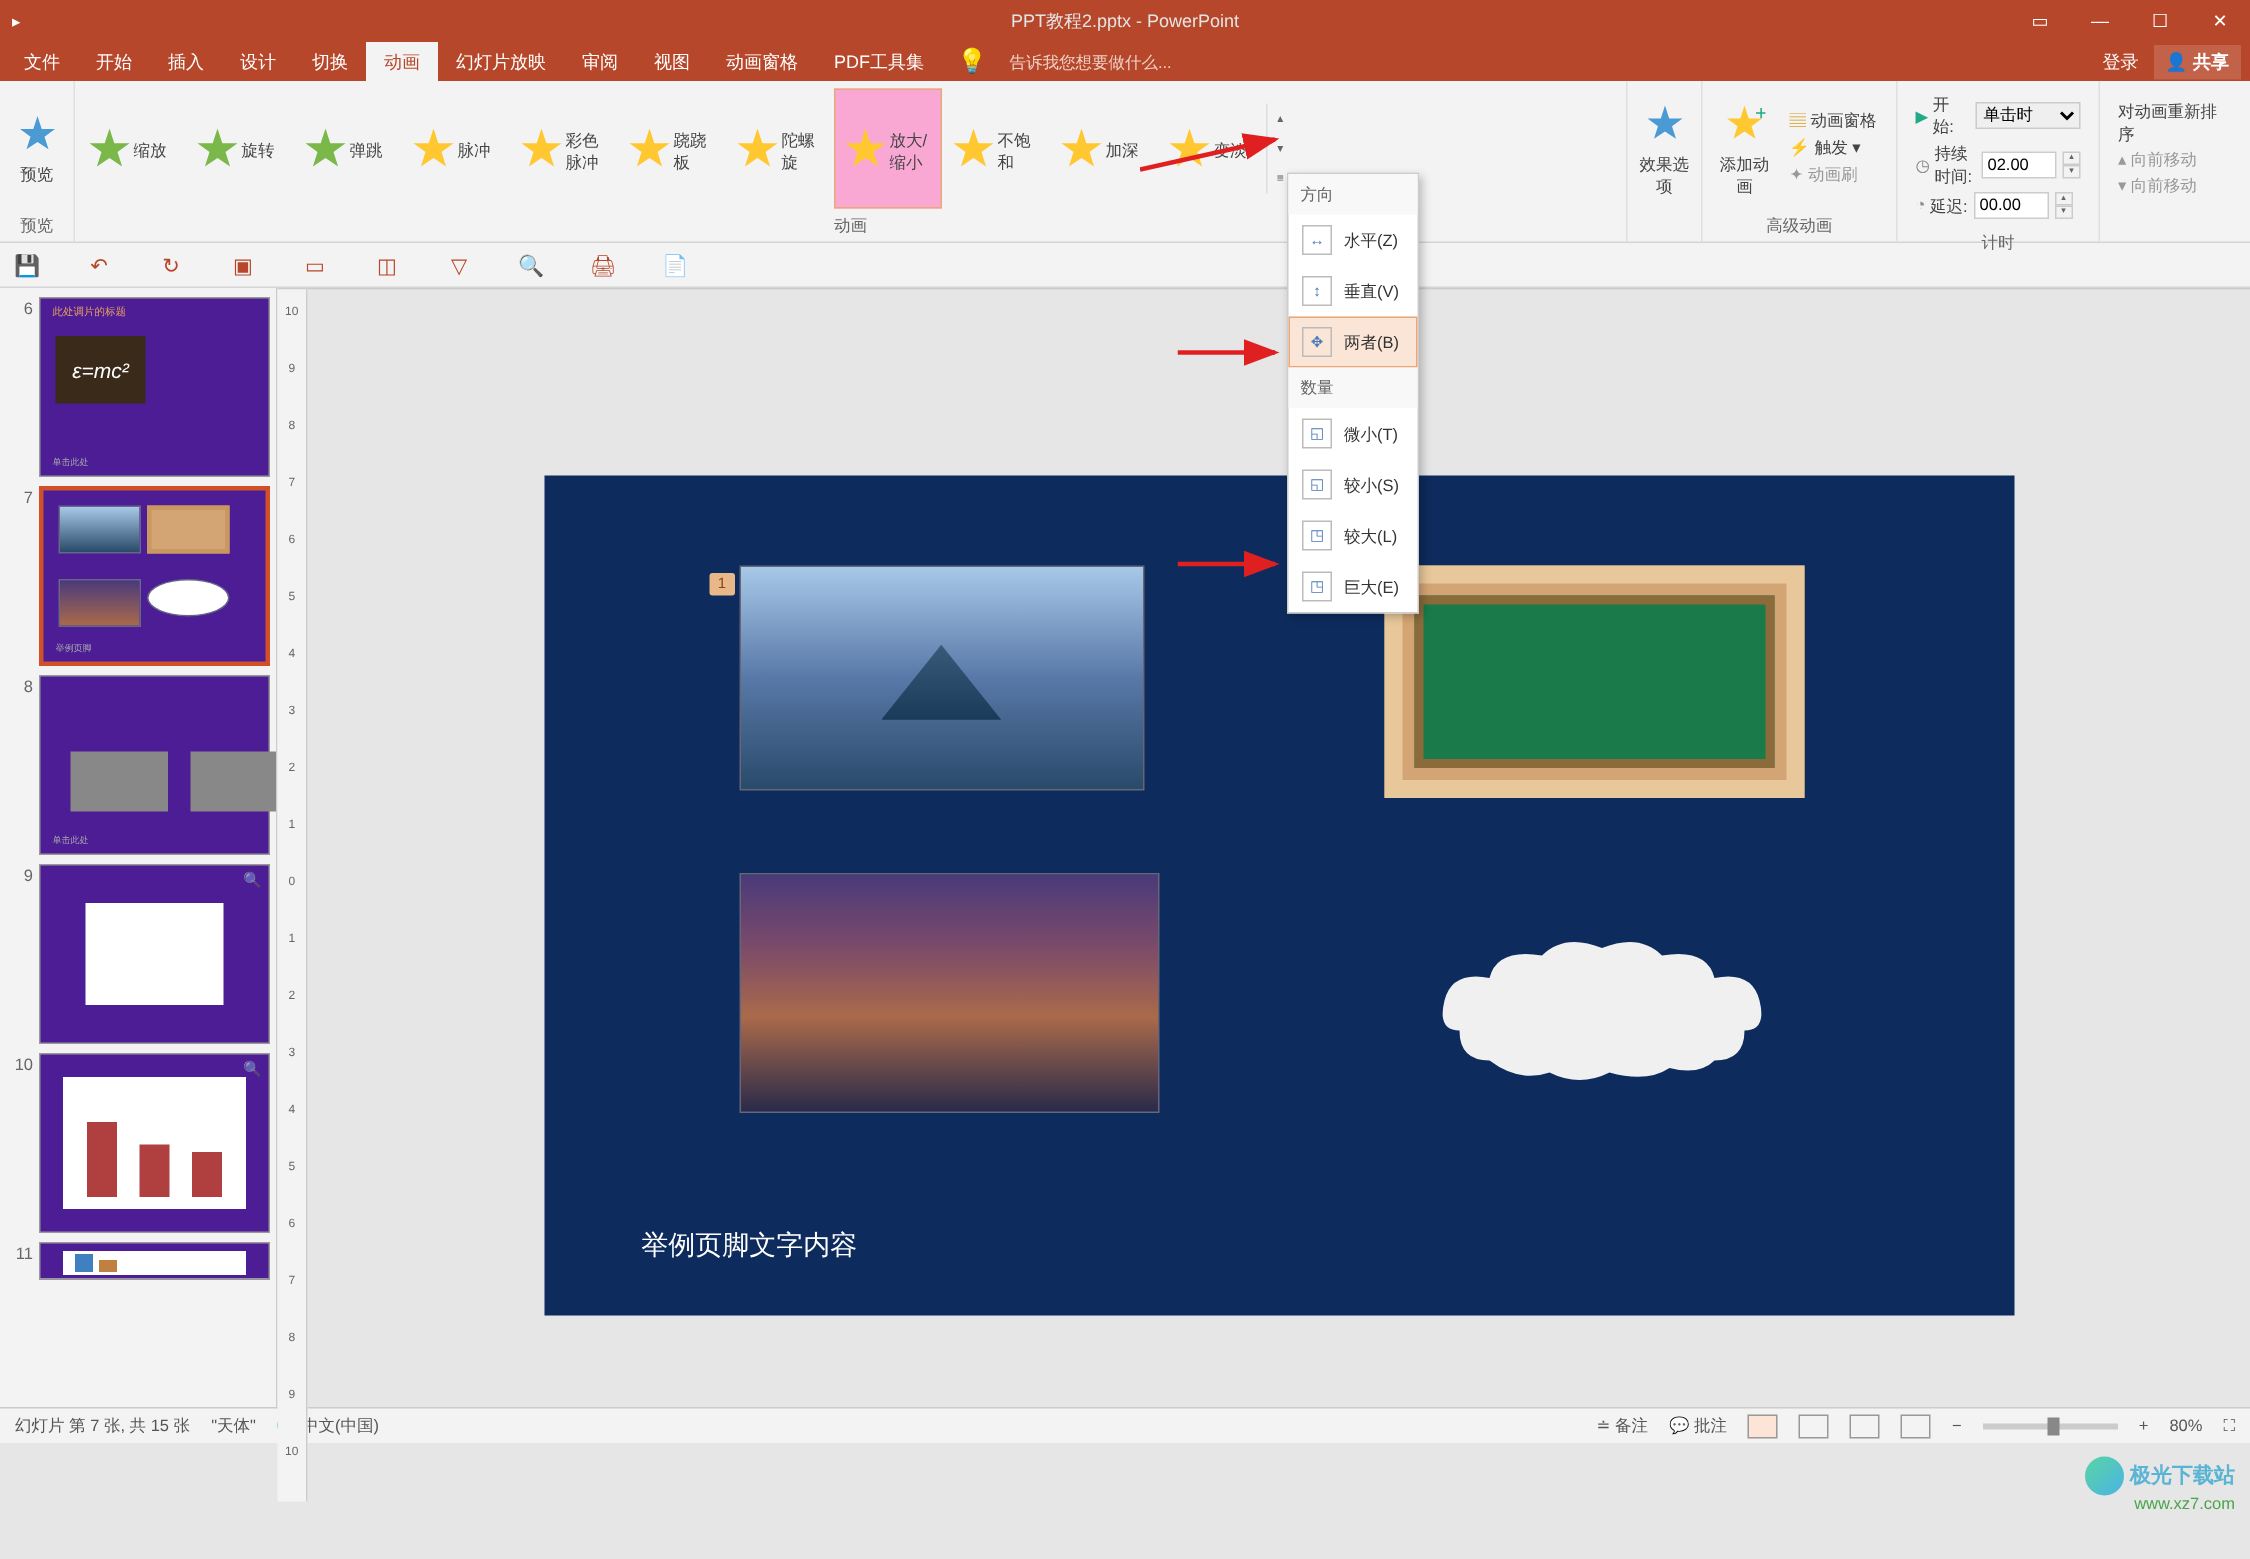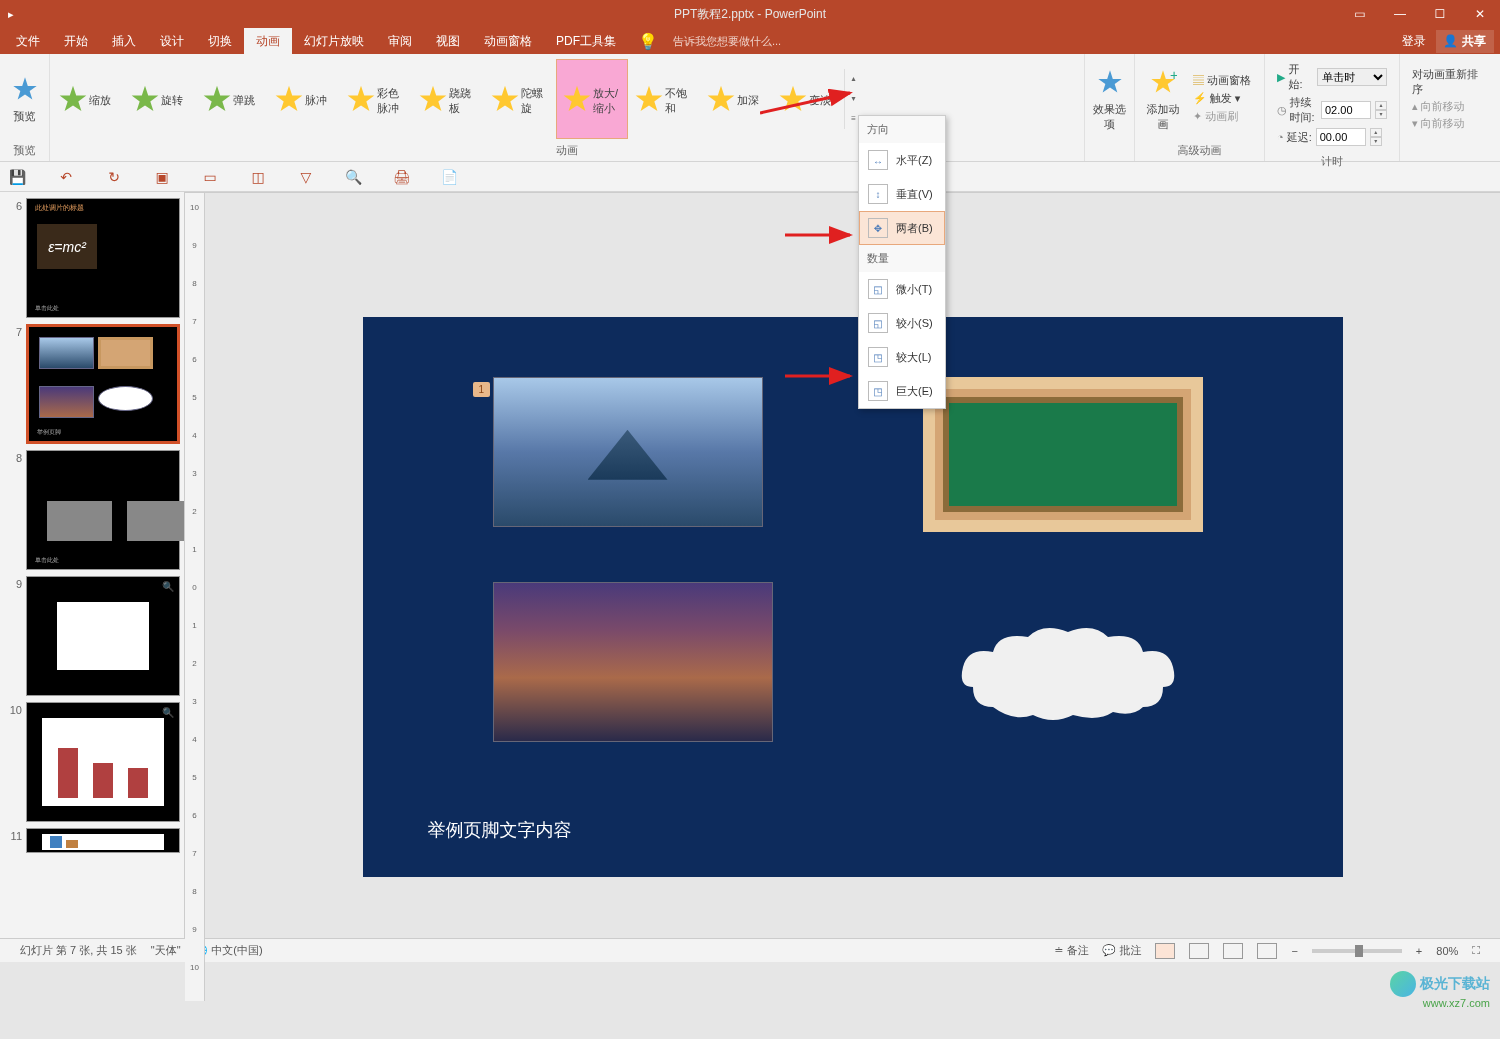--- a/index.html
+++ b/index.html
@@ -36,42 +36,42 @@
 .spinner{display:flex;flex-direction:column;}
 .spinner div{width:12px;height:9px;border:1px solid #ccc;font-size:6px;text-align:center;line-height:7px;color:#666;cursor:pointer;}
 .reorder{display:flex;flex-direction:column;gap:2px;font-size:11px;color:#999;padding:4px 6px;}
 .reorder div{cursor:pointer;display:flex;align-items:center;gap:3px;}
 .qat{height:30px;background:#f3f3f3;border-bottom:1px solid #d4d4d4;display:flex;align-items:center;padding:0 8px;gap:28px;}
 .qat .qbtn{width:20px;height:20px;display:flex;align-items:center;justify-content:center;cursor:pointer;color:#B7472A;font-size:14px;}
 .workspace{display:flex;height:746px;}
 .slide-panel{width:250px;background:#f3f3f3;overflow-y:auto;border-right:1px solid #ccc;}
 .slide-thumb{display:flex;margin:6px 4px;gap:4px;}
 .slide-thumb .num{width:18px;font-size:11px;color:#666;text-align:right;padding-top:2px;}
-.slide-thumb .preview{flex:1;height:120px;background:#000000;border:1px solid #999;position:relative;}
+.slide-thumb .preview{flex:1;height:120px;background:#4c1d95;border:1px solid #999;position:relative;}
 .slide-thumb.active .preview{border:3px solid #d05028;}
 .slide-thumb .zoom{position:absolute;right:4px;top:4px;font-size:10px;color:rgba(255,255,255,0.6);}
 .editor{flex:1;background:#e6e6e6;position:relative;display:flex;flex-direction:column;}
 .ruler-h{height:18px;background:#f3f3f3;border-bottom:1px solid #ccc;font-size:8px;color:#666;display:flex;align-items:center;padding-left:20px;overflow:hidden;}
 .ruler-h span{display:inline-block;width:35px;text-align:center;}
 .editor-body{flex:1;display:flex;}
 .ruler-v{width:20px;background:#f3f3f3;border-right:1px solid #ccc;font-size:8px;color:#666;display:flex;flex-direction:column;align-items:center;padding-top:10px;}
 .ruler-v span{display:block;height:38px;}
 .canvas-area{flex:1;display:flex;align-items:center;justify-content:center;position:relative;}
 .slide{width:980px;height:560px;background:#0d2b5c;position:relative;}
 .slide .tagnum{position:absolute;left:110px;top:65px;background:#e8b88a;color:#8b4513;font-size:10px;padding:2px 6px;border-radius:2px;}
 .slide .img{position:absolute;background:#445;border:1px solid #667;}
 .slide .img1{left:130px;top:60px;width:270px;height:150px;background:linear-gradient(180deg,#a8c8e8 0%,#5878a8 50%,#2a4a6a 100%);}
 .slide .img1::after{content:'';position:absolute;left:50%;top:35%;width:80px;height:50px;background:linear-gradient(180deg,#3a5a7a 0%,#1a3a5a 100%);clip-path:polygon(0% 100%,50% 0%,100% 100%);transform:translateX(-50%);}
 .slide .img2{left:560px;top:60px;width:280px;height:155px;background:#d4a574;border:12px solid #e8c89a;position:absolute;}
 .slide .img2::after{content:'';position:absolute;inset:8px;background:#1a7a4a;border:6px solid #8b6b3a;}
 .slide .img3{left:130px;top:265px;width:280px;height:160px;background:linear-gradient(180deg,#4a3a7a 0%,#7a4a6a 30%,#aa6a4a 60%,#2a2a4a 100%);}
 .slide .cloud{position:absolute;left:590px;top:300px;width:230px;height:110px;}
 .slide .footer{position:absolute;left:65px;bottom:35px;color:#fff;font-size:18px;}
 .notes-area{height:40px;background:#fff;border-top:1px solid #ccc;padding:8px 14px;font-size:12px;color:#999;}
-.statusbar{height:24px;background:#f3f3f3;border-top:1px solid #ccc;display:flex;align-items:center;padding:0 20px;font-size:11px;color:#555;justify-content:space-between;}
+.statusbar{height:24px;background:#f3f3f3;border-top:1px solid #ccc;display:flex;align-items:center;padding:0 10px;font-size:11px;color:#555;justify-content:space-between;}
 .statusbar .left,.statusbar .right{display:flex;align-items:center;gap:14px;}
 .statusbar .viewbtn{width:20px;height:16px;border:1px solid #999;cursor:pointer;}
 .statusbar .slider{width:90px;height:4px;background:#ccc;position:relative;}
 .statusbar .slider::after{content:'';position:absolute;left:48%;top:-4px;width:8px;height:12px;background:#888;}
 .dropdown{position:absolute;left:858px;top:115px;width:88px;background:#fff;border:1px solid #ccc;box-shadow:2px 2px 6px rgba(0,0,0,0.25);z-index:100;}
 .dropdown .section{padding:6px 8px;font-size:11px;color:#666;background:#f8f8f8;}
 .dropdown .ditem{padding:6px 8px;display:flex;align-items:center;gap:8px;font-size:11px;color:#333;cursor:pointer;border:1px solid transparent;}
 .dropdown .ditem.sel{background:#fbe5d6;border:1px solid #e8a87c;}
 .dropdown .dicon{width:20px;height:20px;border:1px solid #bbb;display:flex;align-items:center;justify-content:center;font-size:10px;color:#4a7ab8;}
 .arrow{position:absolute;z-index:90;}

